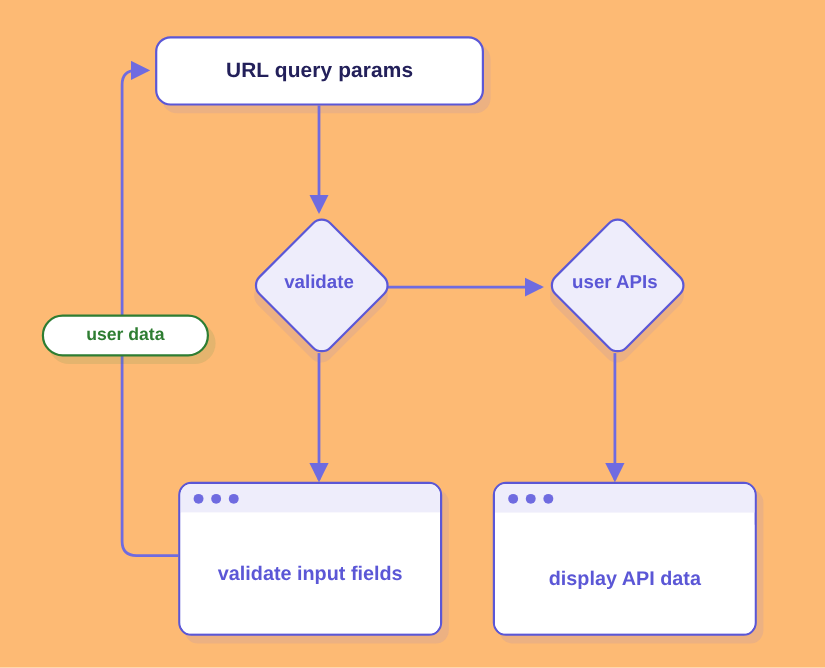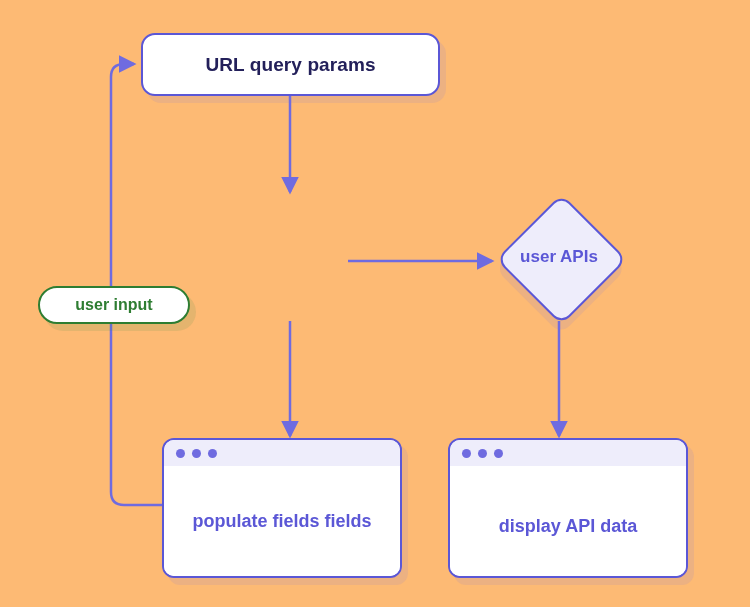--- a/index.html
+++ b/index.html
@@ -149,38 +149,42 @@
 
     <path d="M559,321 L559,436" fill="none" stroke="#6f6be0" stroke-width="2.5" marker-end="url(#arrowhead)"></path>
 
     <path d="M162,505 L124,505 Q111,505 111,492 L111,77 Q111,64 124,64 L134,64" fill="none" stroke="#6f6be0" stroke-width="2.5" marker-end="url(#arrowhead)"></path>
   </svg>
 
   <div class="node rect-node" style="left:141px; top:33px; width:299px; height:63px;">
     <span class="node-label">URL query params</span>
   </div>
 
+  <div class="node diamond-node" style="left:224px; top:194px; width:132px; height:126px;">
+    <span class="diamond-shape" style="width:89px; height:89px; margin-left:-44.5px; margin-top:-44.5px; transform:rotate(45deg);"></span>
+    <span class="node-label">validate</span>
+  </div>
 
   <div class="node diamond-node" style="left:493px; top:194px; width:132px; height:126px;">
     <span class="diamond-shape" style="width:89px; height:89px; margin-left:-44.5px; margin-top:-44.5px; transform:rotate(45deg);"></span>
     <span class="node-label">user APIs</span>
   </div>
 
   <div class="node pill-node" style="left:38px; top:286px; width:152px; height:38px;">
-    <span class="node-label">user input</span>
+    <span class="node-label">user data</span>
   </div>
 
   <div class="node window-node" style="left:162px; top:438px; width:240px; height:140px;">
     <div class="titlebar">
       <span class="dot"></span>
       <span class="dot"></span>
       <span class="dot"></span>
     </div>
     <div class="window-body">
-      <span class="node-label">populate fields fields</span>
+      <span class="node-label">validate input fields</span>
     </div>
   </div>
 
   <div class="node window-node" style="left:448px; top:438px; width:240px; height:140px;gap:11px;">
     <div class="titlebar">
       <span class="dot"></span>
       <span class="dot"></span>
       <span class="dot"></span>
     </div>
     <div class="window-body">

